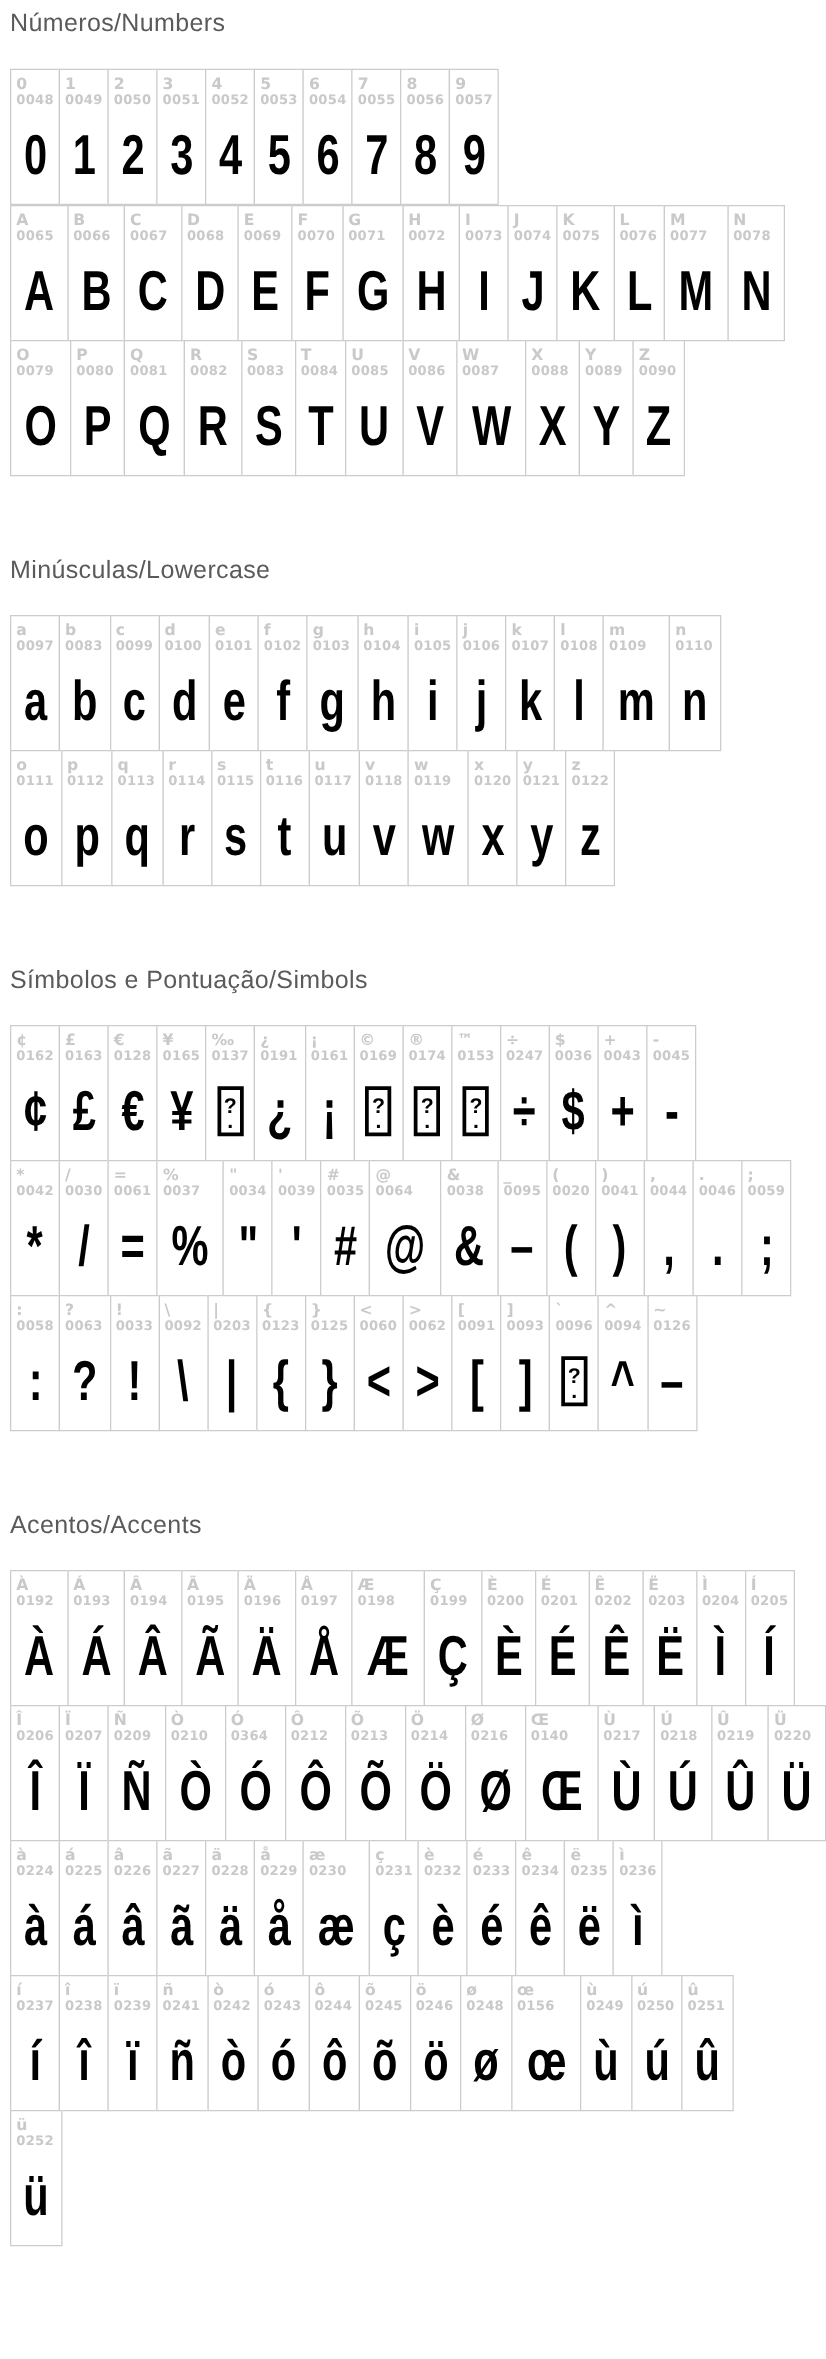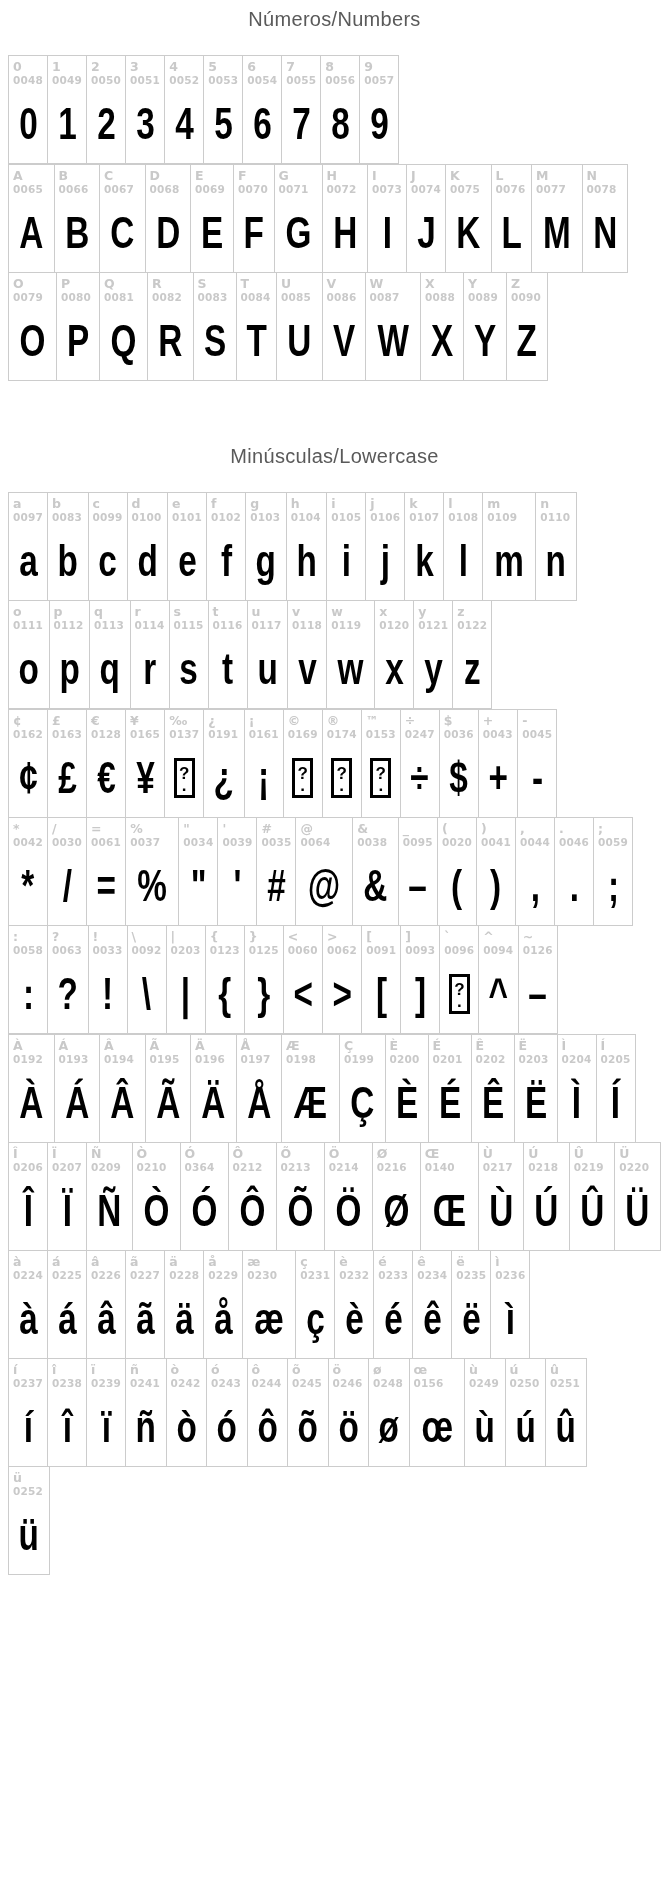--- a/index.html
+++ b/index.html
@@ -16,21 +16,20 @@
     min-height:1887px;
     font-family:"Liberation Sans",sans-serif;
     padding:8px 0 40px 8px;
   }
   .section-title{
     font-size:20px;
     font-weight:400;
     color:var(--heading);
     letter-spacing:.3px;
     margin:64px 0 24px 0;
-    text-align:center;
   }
   section:first-of-type .section-title{margin-top:0;}
   .char-table{display:block;}
   .char-row{display:flex;align-items:stretch;width:max-content;}
   .char-row + .char-row{margin-top:-1px;}
   .cell{
     border:1px solid var(--border);
     background:#fff;
     padding:3px 4px 4px 4px;
     min-width:30px;
@@ -656,20 +655,21 @@
               <span class="code">0122</span>
             </div>
             <div class="glyph-area">
               <span class="glyph">z</span>
             </div>
           </div>
         </div>
       </div>
     </section>
     <section>
+      <h2 class="section-title">Símbolos e Pontuação/Simbols</h2>
       <div class="char-table">
         <div class="char-row">
           <div class="cell">
             <div class="meta">
               <span class="ref">¢</span>
               <span class="code">0162</span>
             </div>
             <div class="glyph-area">
               <span class="glyph">¢</span>
             </div>
@@ -1068,20 +1068,21 @@
               <span class="code">0126</span>
             </div>
             <div class="glyph-area">
               <span class="glyph">–</span>
             </div>
           </div>
         </div>
       </div>
     </section>
     <section>
+      <h2 class="section-title">Acentos/Accents</h2>
       <div class="char-table">
         <div class="char-row">
           <div class="cell">
             <div class="meta">
               <span class="ref">À</span>
               <span class="code">0192</span>
             </div>
             <div class="glyph-area">
               <span class="glyph">À</span>
             </div>

